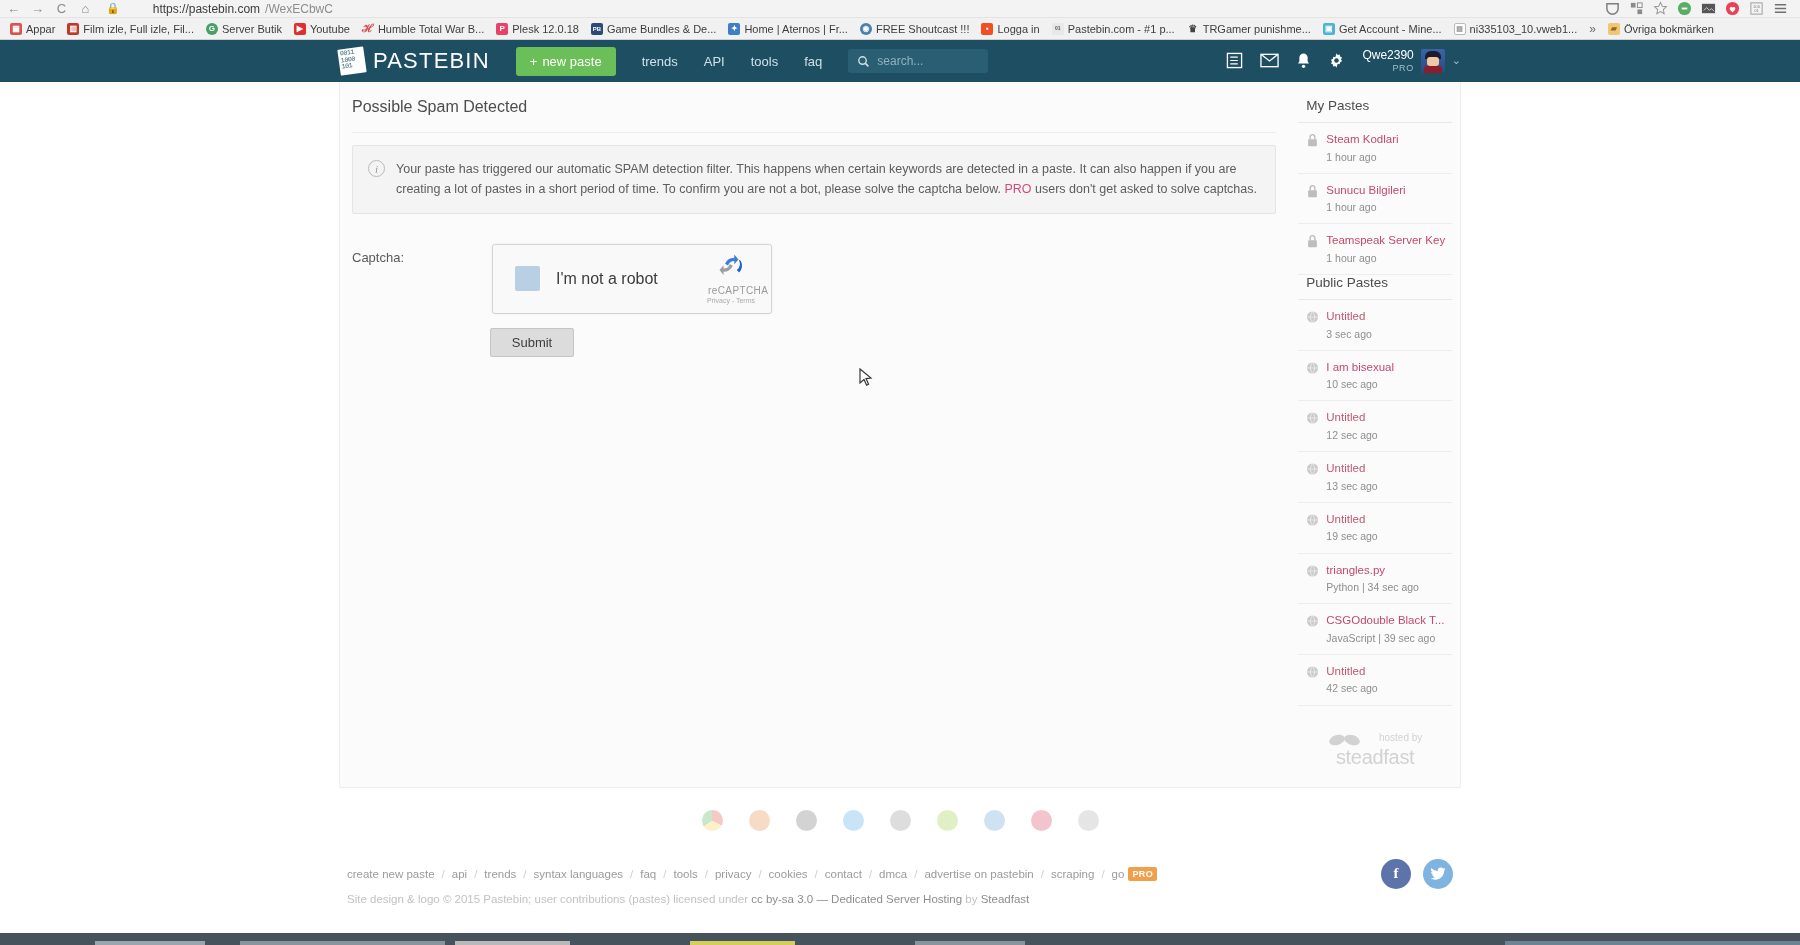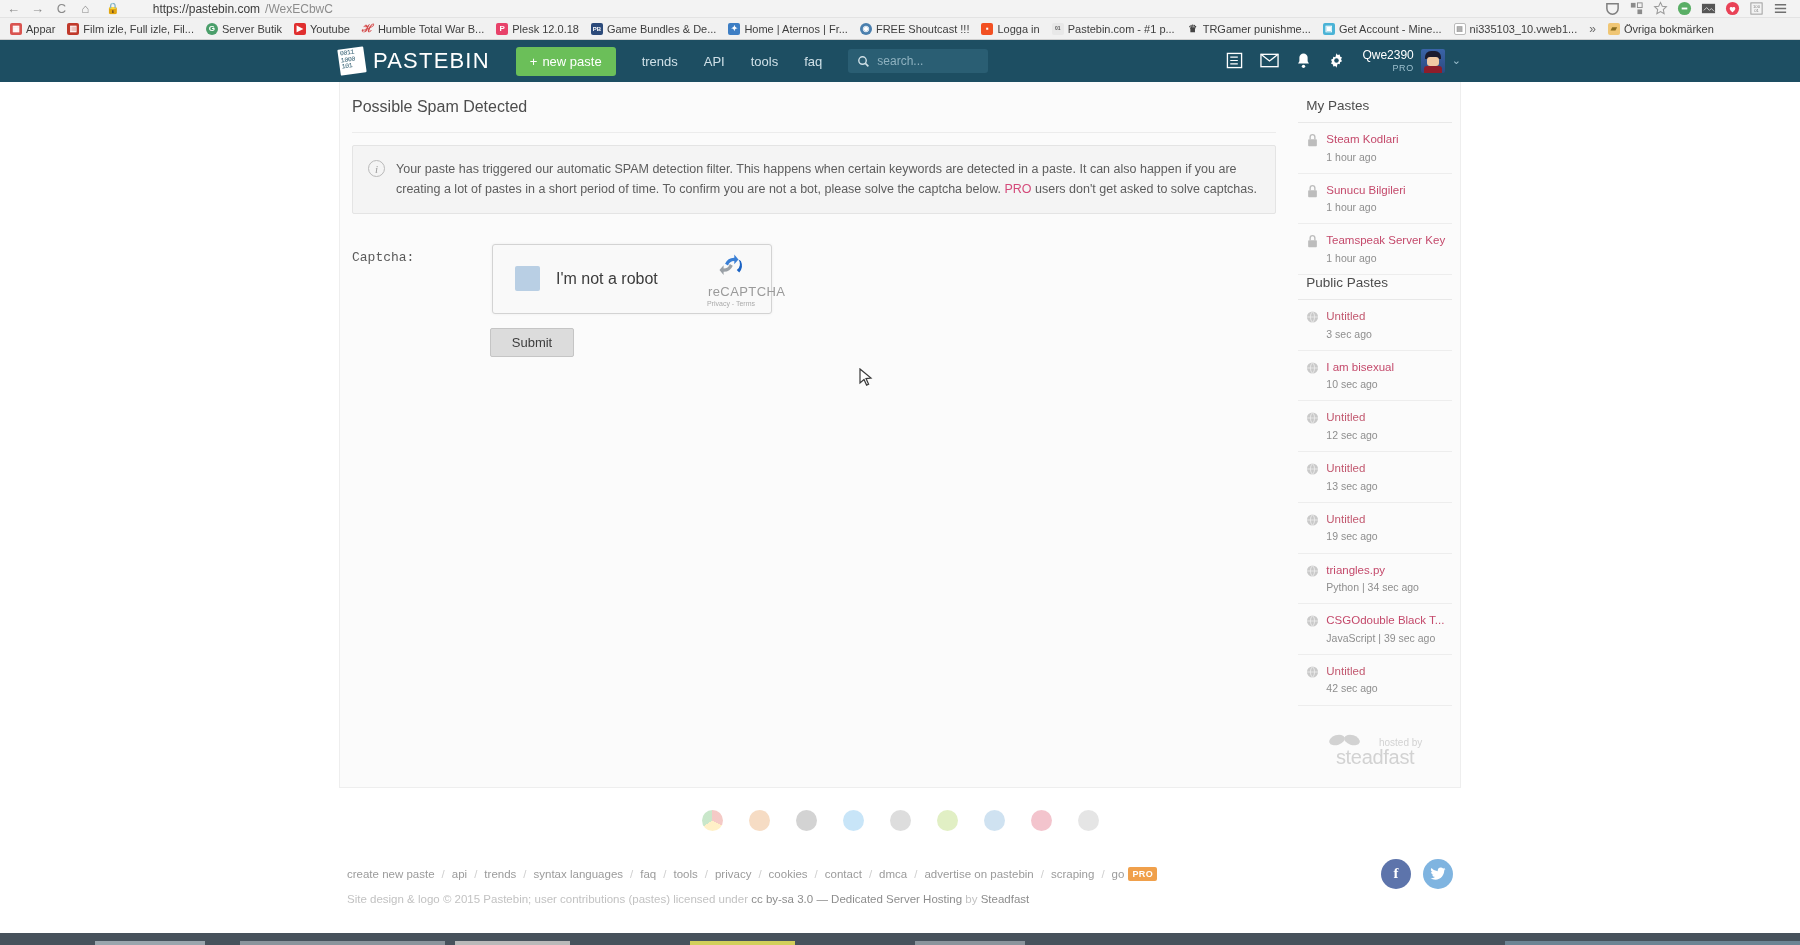--- a/index.html
+++ b/index.html
@@ -128,38 +128,38 @@
     width: 17px; height: 17px; border-radius: 50%;
     border: 1px solid #b9b9b9; color: #9a9a9a;
     font-size: 11px; font-style: italic;
     display: flex; align-items: center; justify-content: center; flex: none;
     margin-top: 1px; font-family: "Liberation Serif", serif;
   }
   #alert-text { font-size: 12.5px; color: #5d5d5d; line-height: 1.62; }
   #alert-text .pro { color: #d44a7a; }
 
   #captcha-row { display: flex; margin-top: 30px; padding-left: 2px; }
-  #captcha-label { width: 140px; font-size: 13px; color: #5a5a5a; padding-top: 6px; font-family: Liberation Mono, monospace; }
+  #captcha-label { width: 140px; font-size: 13px; color: #5a5a5a; padding-top: 6px; }
   #recaptcha-box {
     width: 280px; height: 70px; background: #f9f9f9;
     border: 1px solid #d3d3d3; border-radius: 3px;
     display: flex; align-items: center; position: relative;
     box-shadow: 0 0 3px rgba(0,0,0,.06);
   }
   #rc-check {
     width: 25px; height: 25px; border-radius: 2px;
     background: #b9cfe4; margin-left: 22px; flex: none;
   }
   #rc-label { font-size: 16px; color: #3c3c3c; margin-left: 16px; }
   #rc-brand {
     position: absolute; right: 9px; top: 7px; width: 62px;
     text-align: center; line-height: 1.1;
   }
   #rc-logo { width: 34px; height: 28px; margin: 0 auto 2px; }
-  #rc-name { font-size: 13px; color: #9a9a9a; letter-spacing: .4px; margin-left: 8px; }
+  #rc-name { font-size: 10px; color: #9a9a9a; letter-spacing: .4px; margin-left: 8px; }
   #rc-terms { font-size: 7px; color: #aaaaaa; margin-top: 1px; }
 
   #submit-btn {
     margin-top: 14px; margin-left: 140px; width: 84px; height: 29px;
     background: #dcdcdc; border: 1px solid #c5c5c5; border-radius: 2px;
     font-size: 13px; color: #3d3d3d;
     display: flex; align-items: center; justify-content: center; cursor: pointer;
   }
 
   #cursor { position: absolute; left: 519px; top: 286px; width: 14px; height: 20px; }
@@ -176,21 +176,21 @@
     border-bottom: 1px solid #ededed; margin-right: 8px; cursor: pointer;
   }
   .side-item:last-of-type { border-bottom: none; }
   .si-ico { width: 13px; height: 14px; flex: none; margin-top: 1px; }
   .si-txt { line-height: 1.35; }
   .si-title { font-size: 11.5px; color: #c4496b; }
   .si-title.untitled { color: #c2586f; }
   .si-meta { font-size: 10.5px; color: #8e8e8e; margin-top: 2px; }
 
   #steadfast { margin: 26px 0 18px; text-align: center; padding-right: 8px; }
-  #sf-row { display: flex; align-items: flex-end; justify-content: center; gap: 17px; }
+  #sf-row { display: flex; align-items: flex-start; justify-content: center; gap: 17px; }
   #sf-hosted { font-size: 10px; color: #d2d2d2; }
   #sf-name { font-size: 20px; color: #d2d2d2; letter-spacing: -.3px; margin-top: -2px; }
 
   
   #badge-row {
     width: 1122px; margin: 22px auto 0; display: flex;
     align-items: center; justify-content: center; gap: 26px;
   }
   .badge { width: 21px; height: 21px; border-radius: 50%; opacity: .30; }
 

